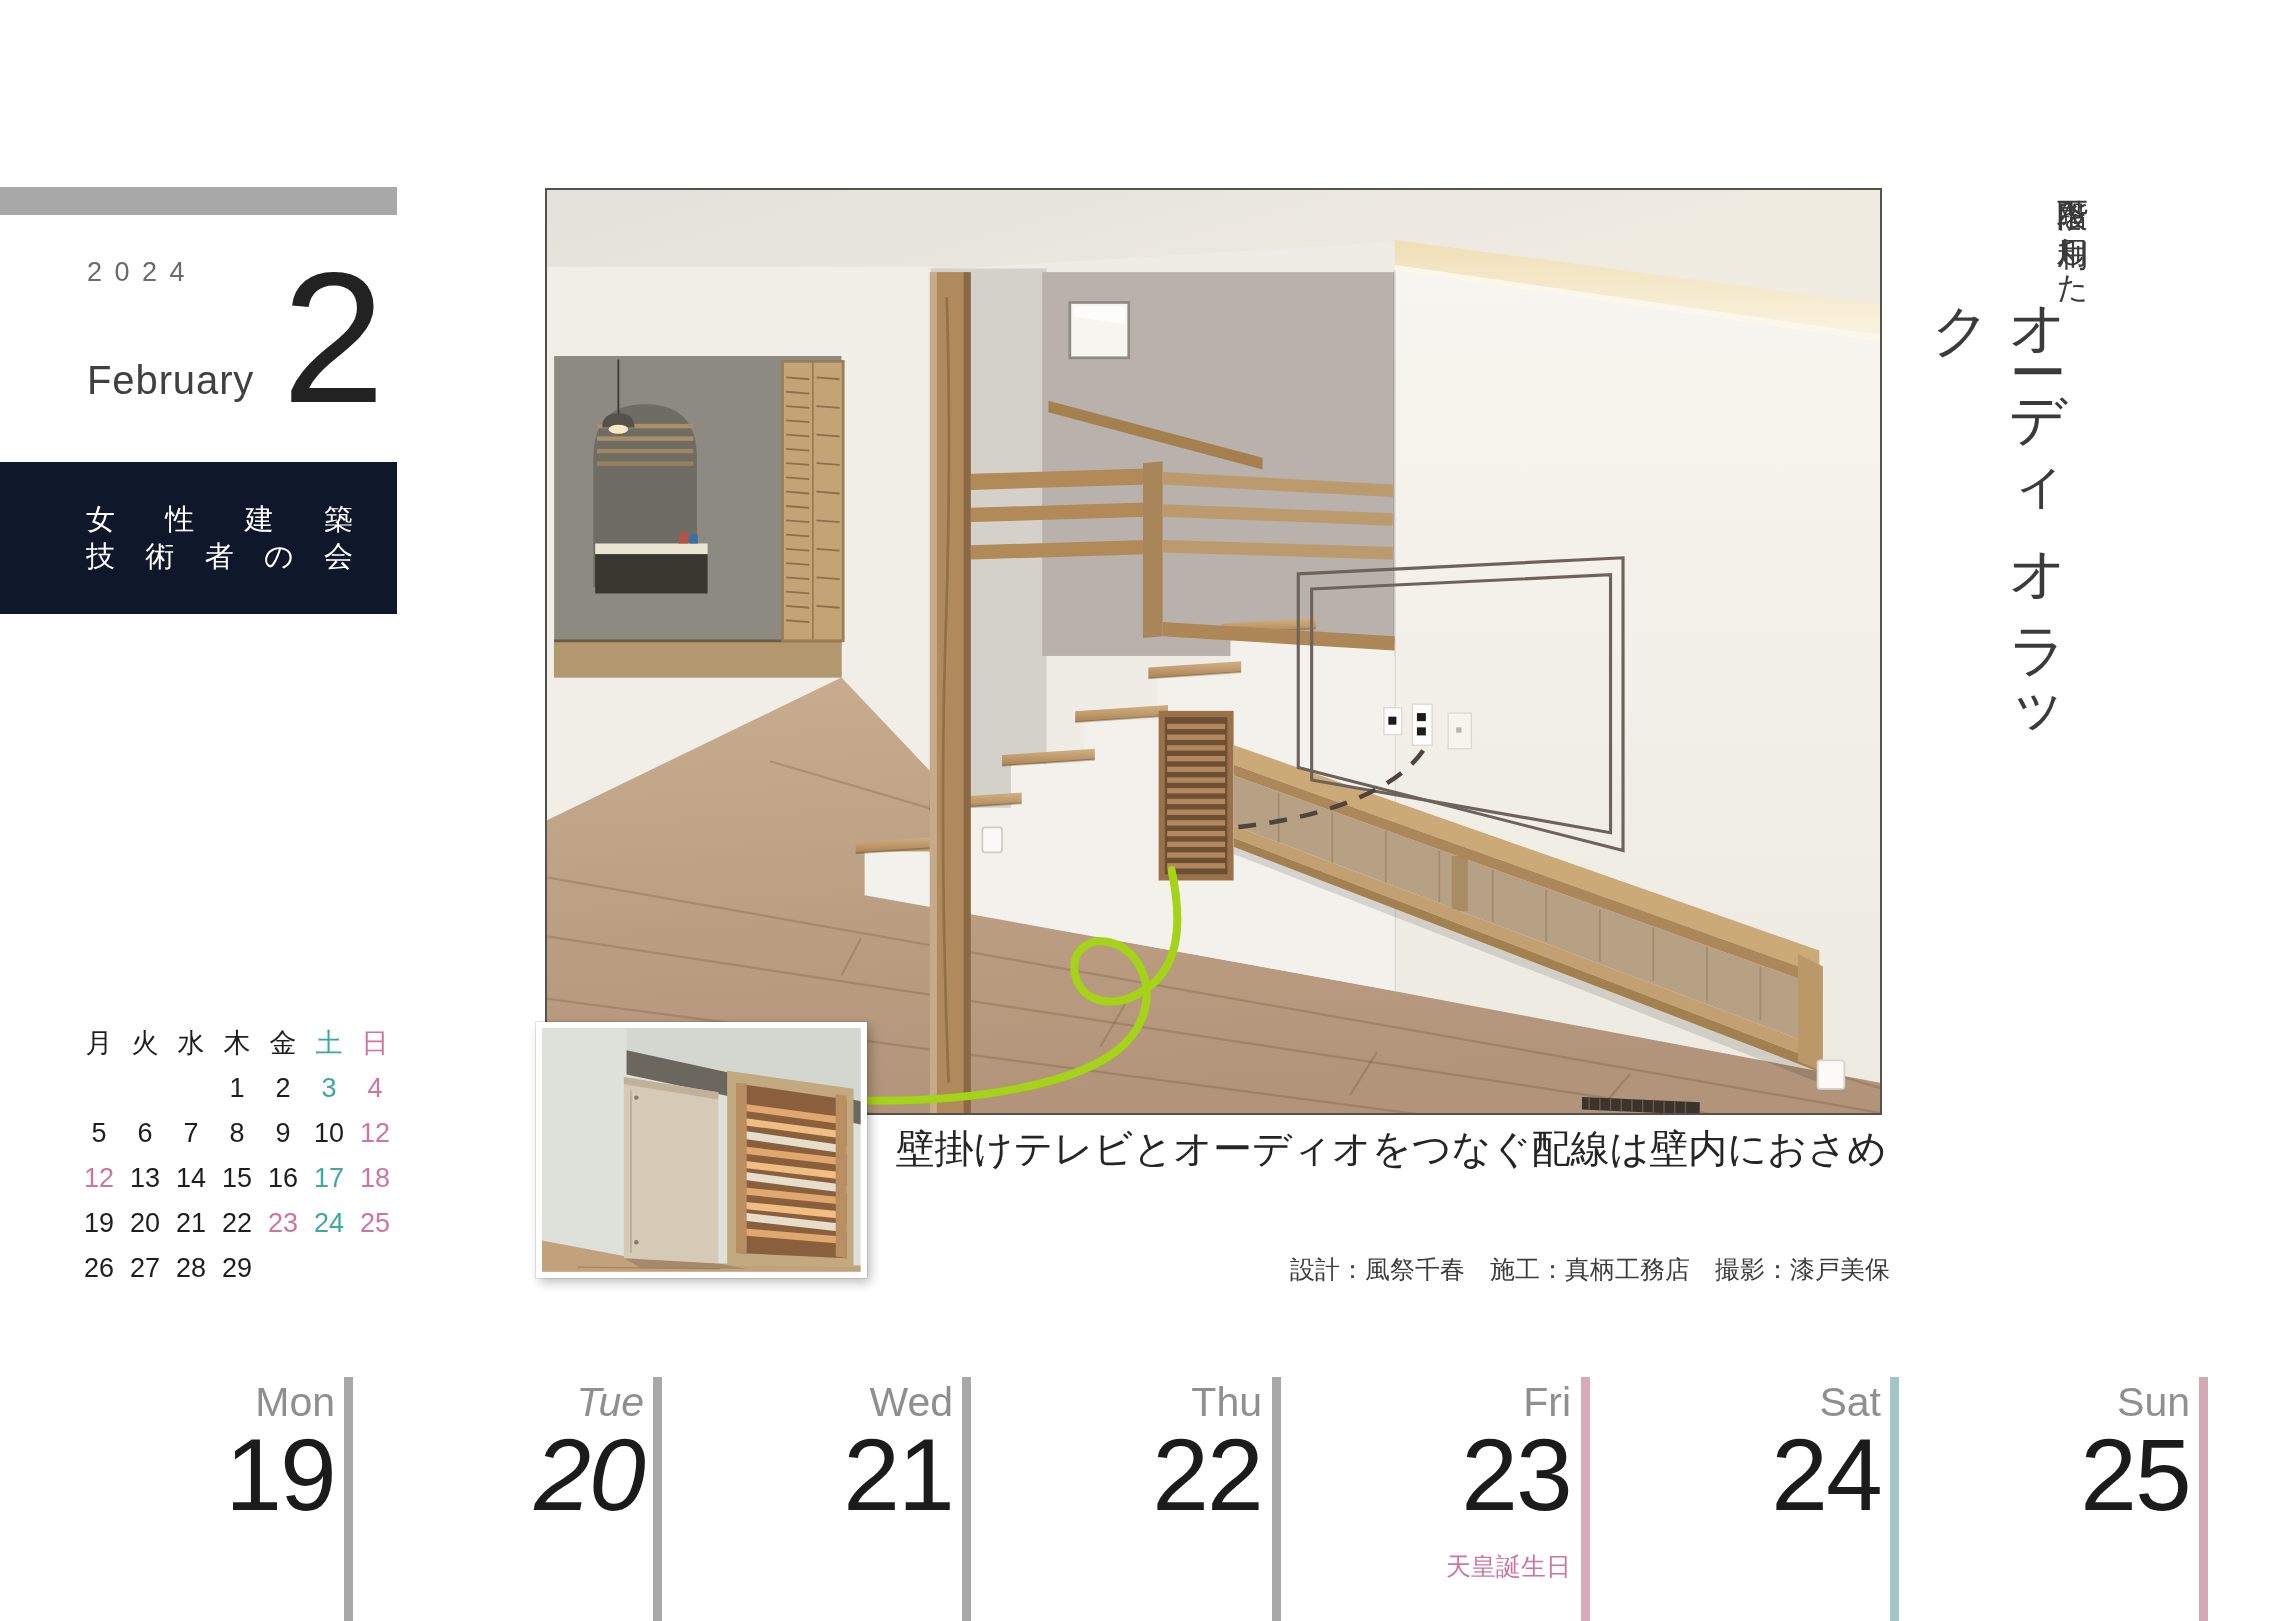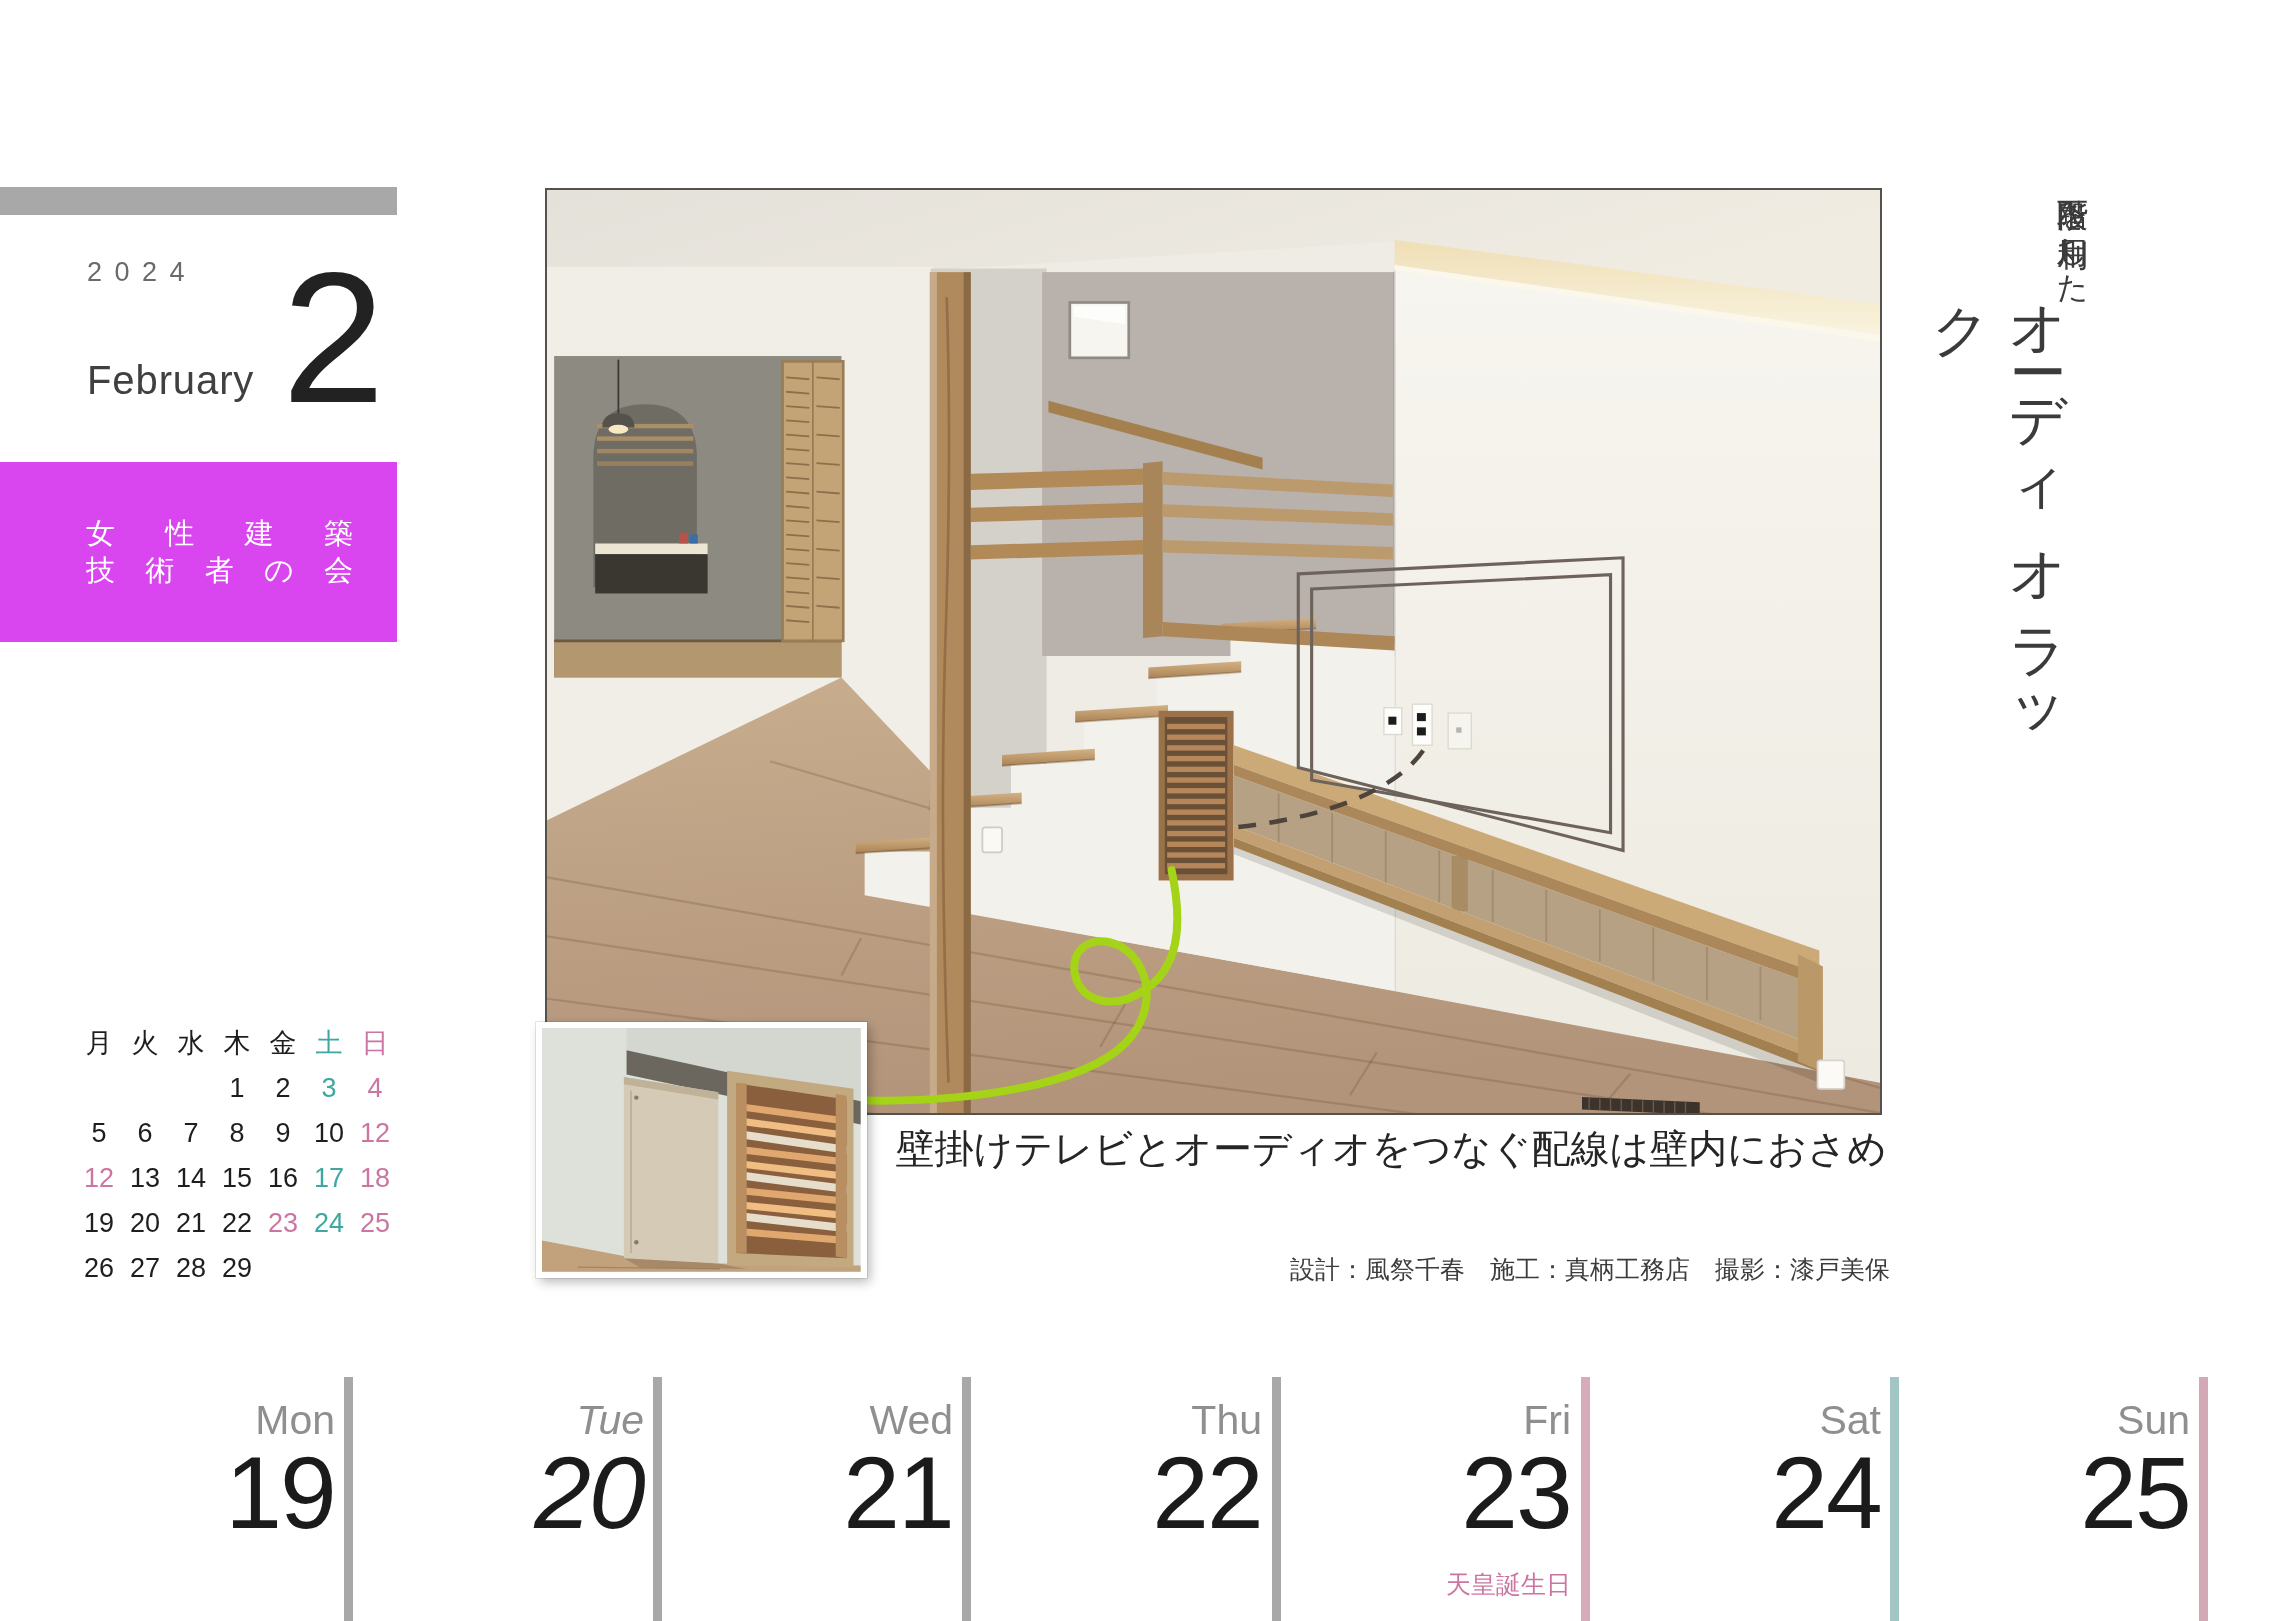--- a/index.html
+++ b/index.html
@@ -7,21 +7,21 @@
        font-family:"Liberation Sans", sans-serif;color:#1d1d1d;}
   .abs{position:absolute;}
 
   
   #top-bar{left:0;top:187px;width:397px;height:28px;background:#a8a8a8;}
   #year{left:87px;top:257px;font-size:27px;letter-spacing:12.5px;color:#6a6a6a;}
   #month-num{left:282px;top:246px;font-size:185px;line-height:1;color:#222;}
   #month-name{left:87px;top:358px;font-size:40px;letter-spacing:0.9px;color:#404040;}
 
   
-  #org-box{left:0;top:462px;width:397px;height:180px;background:#d946ef;display:flex;
+  #org-box{left:0;top:462px;width:397px;height:152px;background:#0f172a;display:flex;
            align-items:center;}
   #org-box .lines{width:267px;margin-left:86px;}
   #org-box .jline{color:#fff;font-size:29px;line-height:37px;text-align:justify;text-align-last:justify;}
 
   
   #minical{left:76px;top:1021px;display:grid;grid-template-columns:repeat(7,46px);
            grid-auto-rows:45px;font-size:27px;text-align:center;color:#1e1e1e;}
   #minical span{display:block;line-height:45px;}
   #minical [data-type="sat"]{color:#3fa7a1;}
   #minical [data-type="sun"],#minical [data-type="holiday"]{color:#cb76a2;}
@@ -42,21 +42,21 @@
   #vtitle-large{left:1923px;top:266px;height:552px;font-size:57px;letter-spacing:12.5px;}
 
   
   #caption{right:384px;top:1116px;text-align:right;color:#252525;}
   #caption .cap1{font-size:39px;line-height:66px;}
   #caption .cap2{font-size:39px;line-height:66px;}
   #credits{right:381px;top:1253px;font-size:25px;color:#3c3c3c;text-align:right;}
 
   
   .wday{position:absolute;top:1379px;width:267px;text-align:right;}
-  .wday .dow{font-size:41px;color:#8f8f8f;line-height:46px;margin-top:18px;}
+  .wday .dow{font-size:41px;color:#8f8f8f;line-height:46px;}
   .wday .date{font-size:102px;line-height:100px;color:#1b1b1b;letter-spacing:-1.8px;}
   .wday .holiday-label{display:block;font-size:25px;color:#cb76a2;margin-top:25px;min-height:27px;}
   .daybar{position:absolute;top:1377px;width:9px;height:245px;background:#a8a8a8;}
   .daybar[data-type="holiday"]{background:#d7abb8;}
   .daybar[data-type="sat"]{background:#a2c6c3;}
   .daybar[data-type="sun"]{background:#d3a9b6;}
 </style>
 </head>
 <body>
 

